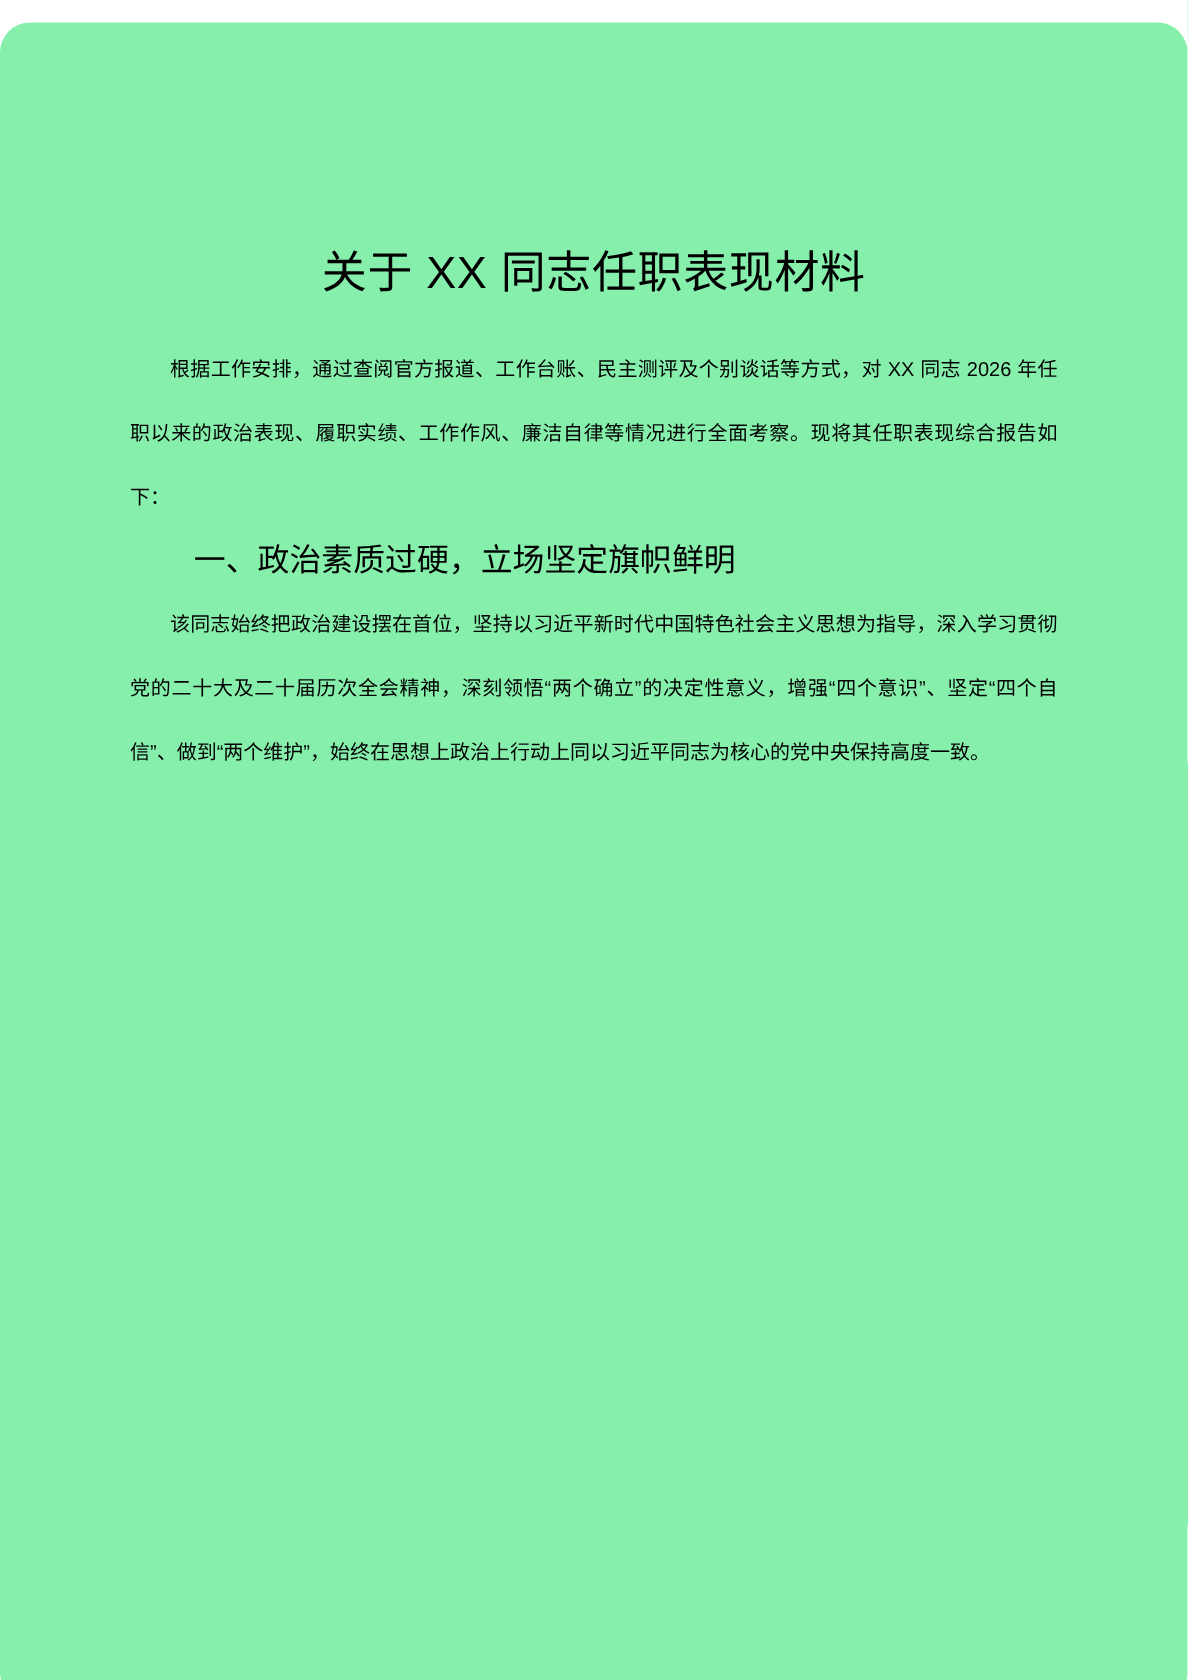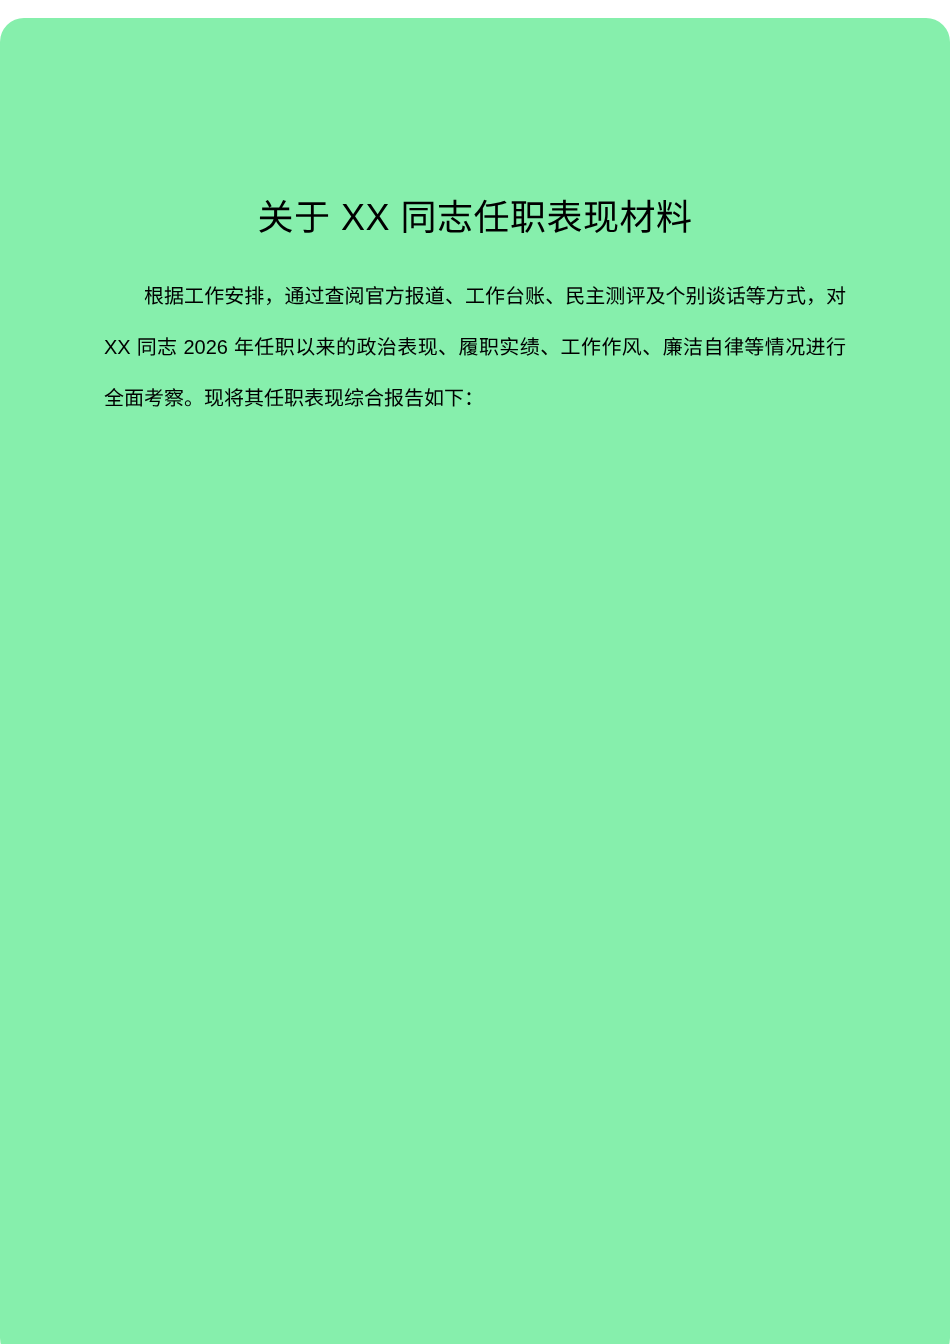--- a/index.html
+++ b/index.html
@@ -33,21 +33,21 @@
     font-size: 36px;
     line-height: 44px;
     font-weight: 500;
     text-align: center;
     letter-spacing: 0.5px;
     margin: 0;
     padding-top: 178px;
     white-space: pre-wrap;
   }
   .para {
-    font-size: 20px;
+    font-size: 16px;
     line-height: 51px;
     text-align: justify;
     text-justify: inter-ideograph;
     text-indent: 2em;
     margin: 0;
     word-break: break-all;
     white-space: pre-wrap;
   }
   .para.first-para {
     margin-top: 31px;
@@ -68,17 +68,19 @@
 </head>
 <body>
 
 <div class="page">
   <div class="page-body">
 
     <h1 class="doc-title">关于 XX 同志任职表现材料</h1>
 
     <p class="para first-para">根据工作安排，通过查阅官方报道、工作台账、民主测评及个别谈话等方式，对 XX 同志 2026 年任职以来的政治表现、履职实绩、工作作风、廉洁自律等情况进行全面考察。现将其任职表现综合报告如下：</p>
 
+    <p class="section-heading">一、政治素质过硬，立场坚定旗帜鲜明</p>
 
+    <p class="para">该同志始终把政治建设摆在首位，坚持以习近平新时代中国特色社会主义思想为指导，深入学习贯彻党的二十大及二十届历次全会精神，深刻领悟“两个确立”的决定性意义，增强“四个意识”、坚定“四个自信”、做到“两个维护”，始终在思想上政治上行动上同以习近平同志为核心的党中央保持高度一致。</p>
 
 
   </div>
 </div>
 
 </body></html>

